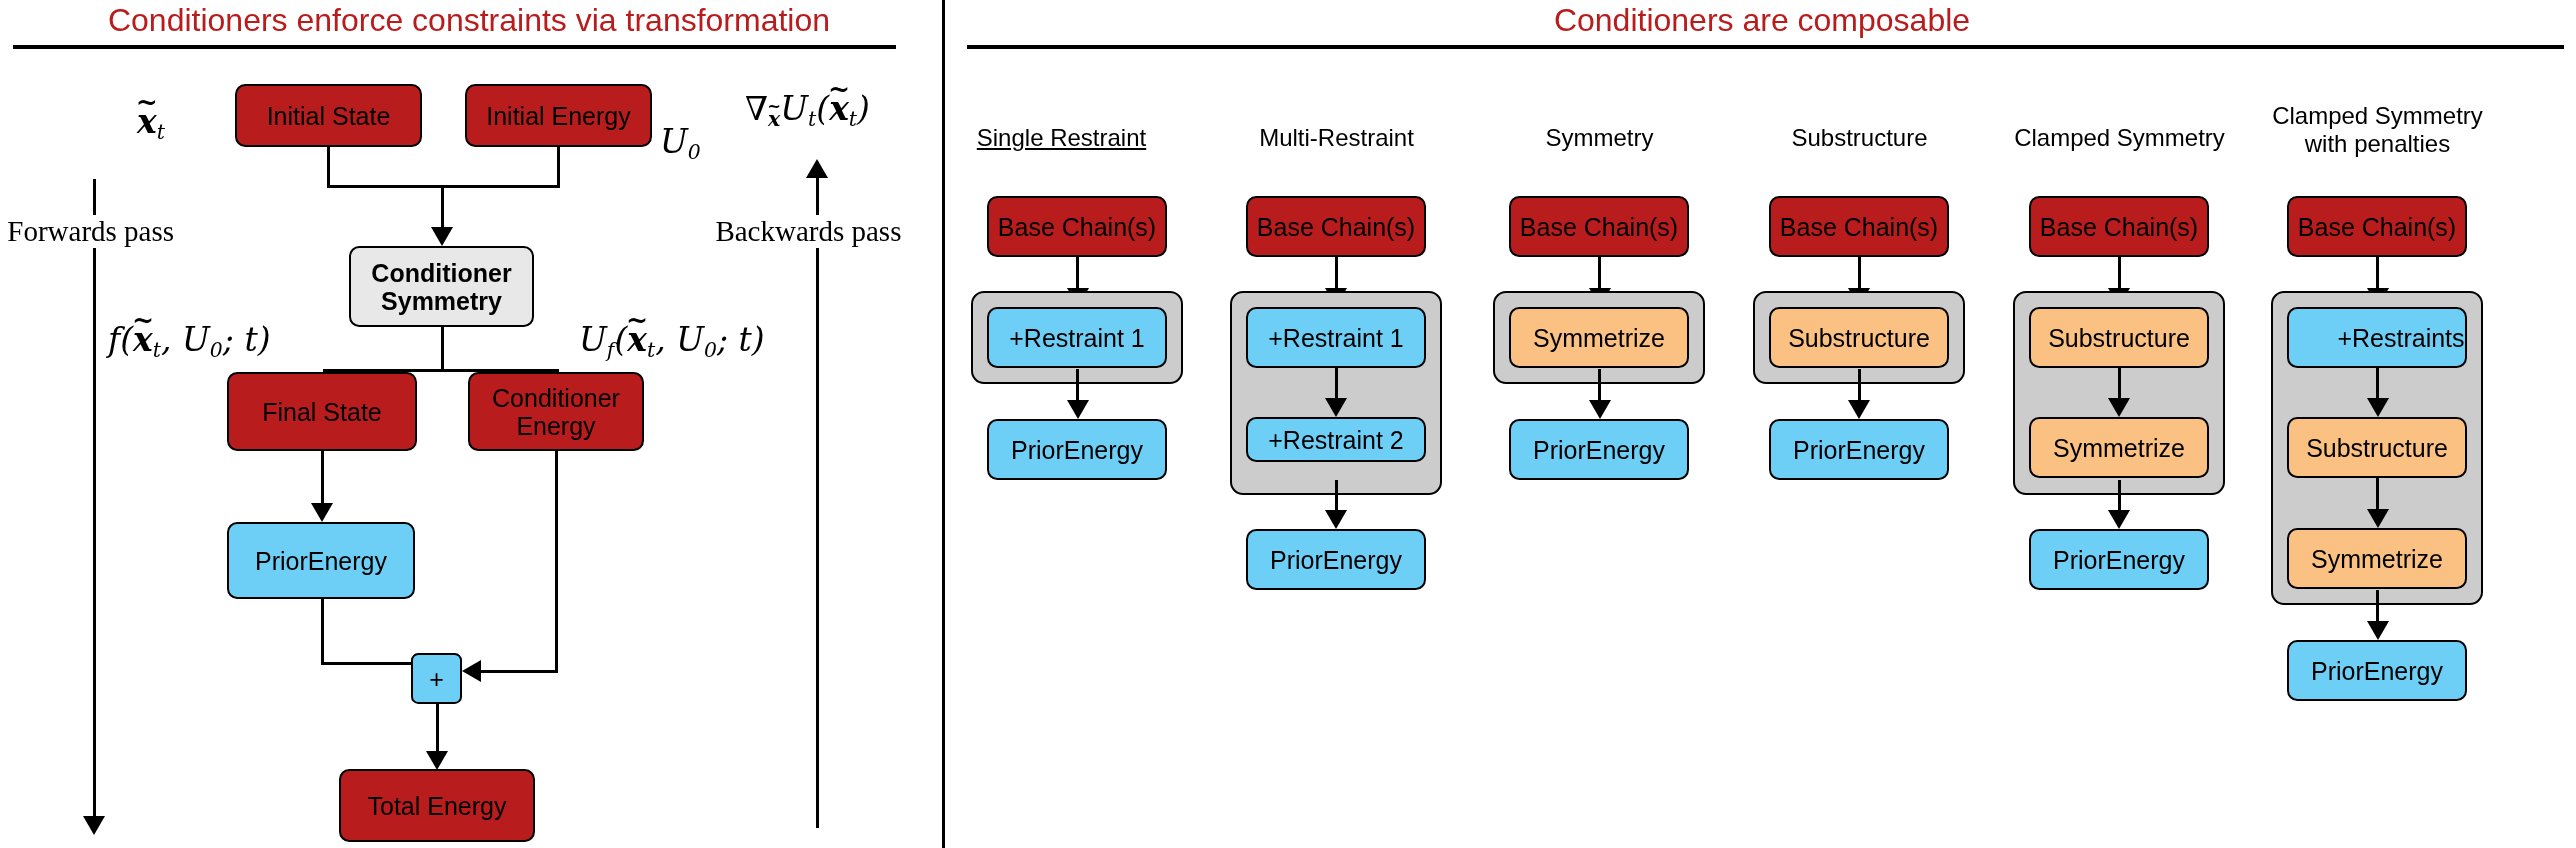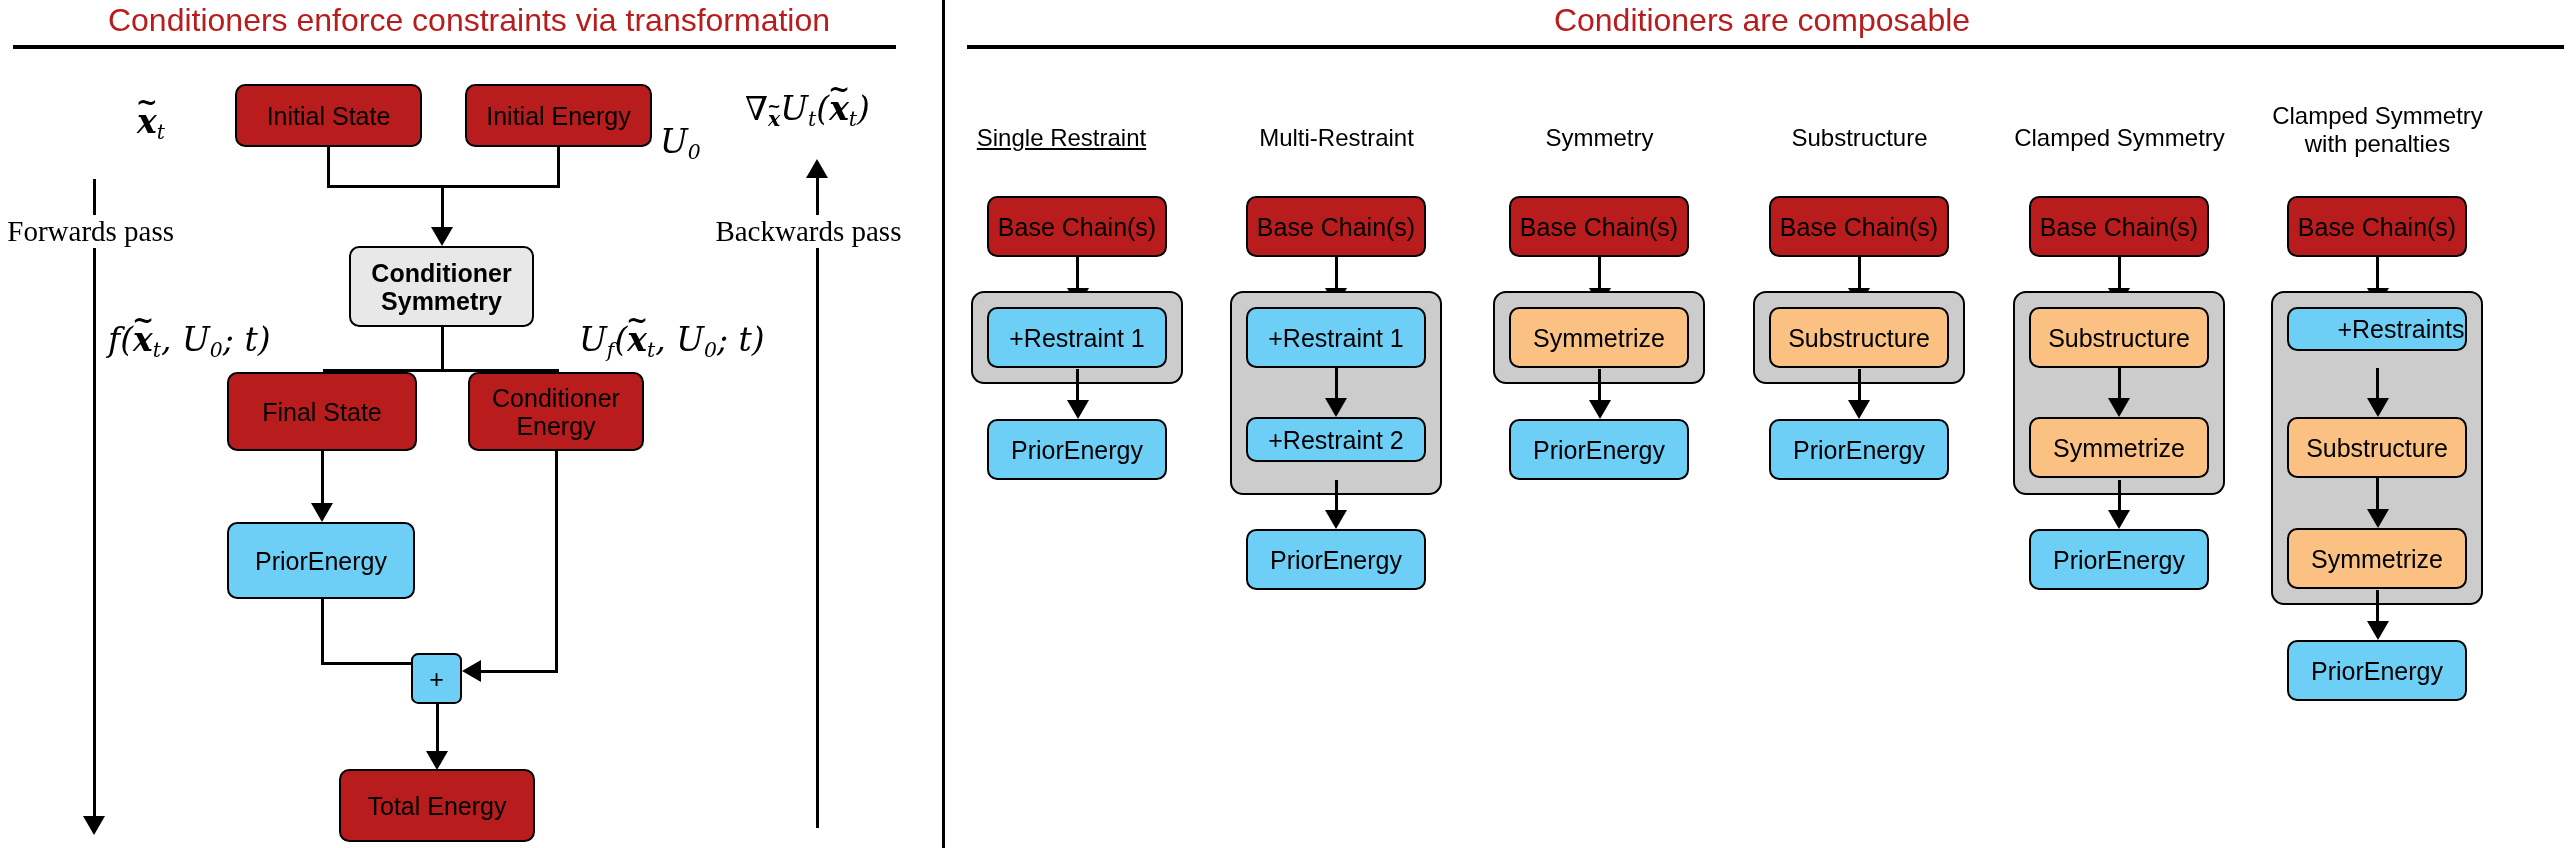--- a/index.html
+++ b/index.html
@@ -204,21 +204,21 @@
     <div class="arrowdown" style="left: 2108px; top: 510px;"></div>
     <div class="node blue" style="left: 2029px; top: 529px; width: 180px; height: 61px;">PriorEnergy</div>
     <div class="col-caption" style="left: 2251px; width: 253px; top: 102px;">
       <div>Clamped Symmetry</div>
       <div>with penalties</div>
     </div>
     <div class="node" style="left: 2287px; top: 196px; width: 180px; height: 61px;">Base Chain(s)</div>
     <div class="edge vline" style="left: 2376px; top: 257px; height: 33px;"></div>
     <div class="arrowdown" style="left: 2367px; top: 288px;"></div>
     <div class="group" style="left: 2271px; top: 291px; width: 212px; height: 314px;"></div>
-    <div class="node blue" style="left: 2287px; top: 307px; width: 180px; height: 44px; padding-left: 48px;">+Restraints</div>
+    <div class="node blue" style="left: 2287px; top: 307px; width: 180px; height: 61px; padding-left: 48px;">+Restraints</div>
     <div class="edge vline" style="left: 2376px; top: 368px; height: 33px;"></div>
     <div class="arrowdown" style="left: 2367px; top: 398px;"></div>
     <div class="node orange" style="left: 2287px; top: 417px; width: 180px; height: 61px;">Substructure</div>
     <div class="edge vline" style="left: 2376px; top: 478px; height: 33px;"></div>
     <div class="arrowdown" style="left: 2367px; top: 509px;"></div>
     <div class="node orange" style="left: 2287px; top: 528px; width: 180px; height: 61px;">Symmetrize</div>
     <div class="edge vline" style="left: 2376px; top: 590px; height: 33px;"></div>
     <div class="arrowdown" style="left: 2367px; top: 621px;"></div>
     <div class="node blue" style="left: 2287px; top: 640px; width: 180px; height: 61px;">PriorEnergy</div>
   </div>

